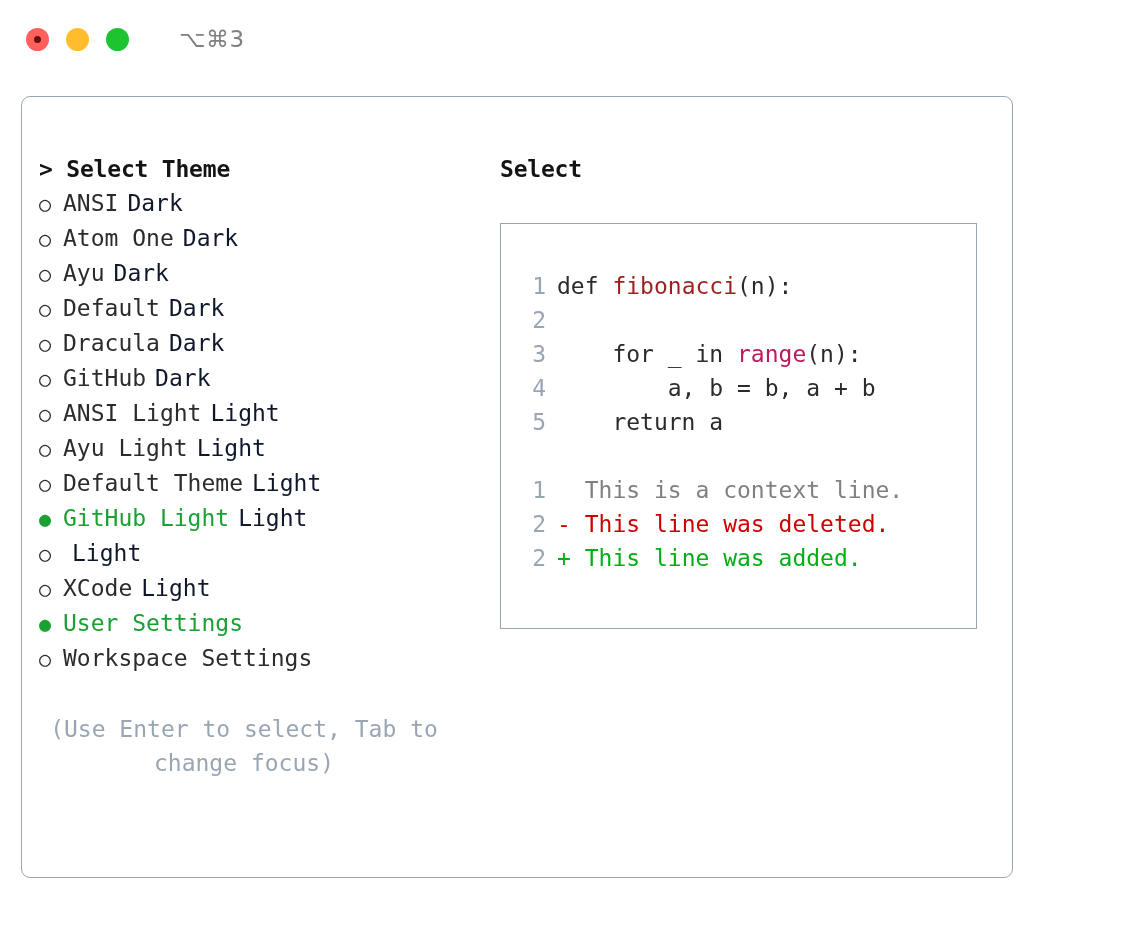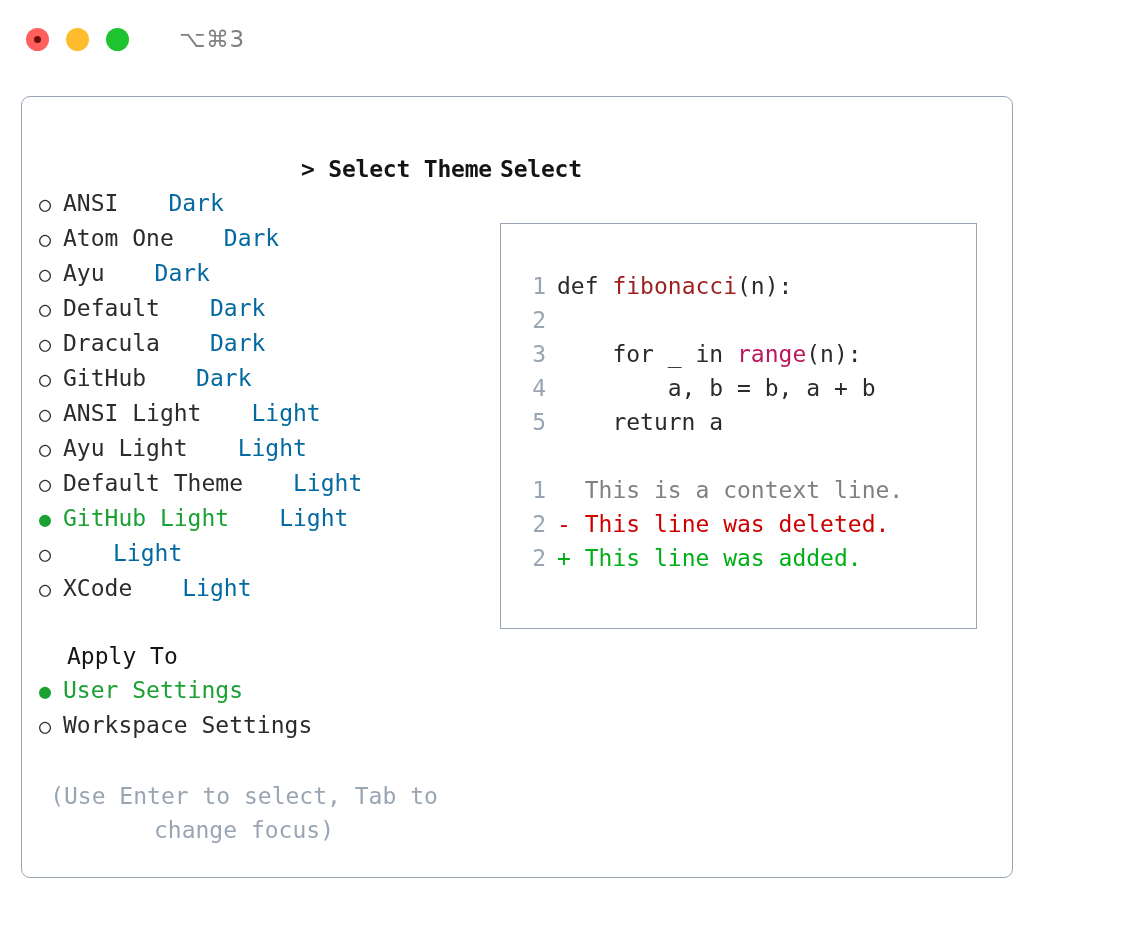--- a/index.html
+++ b/index.html
@@ -92,21 +92,20 @@
     box-sizing: border-box;
   }
 
   .section-head {
     font-size: 23px;
     font-weight: bold;
     color: #141414;
     letter-spacing: -0.2px;
     line-height: 34px;
     white-space: pre;
-    text-align: right;
   }
 
   .opt-row {
     display: flex;
     align-items: baseline;
     line-height: 34px;
     font-size: 23px;
     white-space: pre;
   }
   .bullet {
@@ -114,23 +113,22 @@
     flex: 0 0 24px;
     font-size: 20px;
     line-height: 34px;
     color: #2b2b2b;
     display: inline-block;
   }
   .opt-row.selected .bullet { color: #1aa033; }
   .opt-label { color: #2b2b2b; }
   .opt-row.selected .opt-label { color: #1aa033; }
   .opt-kind {
-    color: #0369a1;
+    color: #0f172a;
     padding-left: 9px;
-    margin-left: 41px;
   }
 
   .applyto-head {
     font-size: 23px;
     color: #141414;
     line-height: 34px;
     padding-left: 28px;
     margin-top: 33px;
     white-space: pre;
   }
@@ -217,21 +215,20 @@
             <div class="opt-row"><span class="bullet">○</span><span class="opt-label">Dracula</span><span class="opt-kind">Dark</span></div>
             <div class="opt-row"><span class="bullet">○</span><span class="opt-label">GitHub</span><span class="opt-kind">Dark</span></div>
             <div class="opt-row"><span class="bullet">○</span><span class="opt-label">ANSI Light</span><span class="opt-kind">Light</span></div>
             <div class="opt-row"><span class="bullet">○</span><span class="opt-label">Ayu Light</span><span class="opt-kind">Light</span></div>
             <div class="opt-row"><span class="bullet">○</span><span class="opt-label">Default Theme</span><span class="opt-kind">Light</span></div>
             <div class="opt-row selected"><span class="bullet">●</span><span class="opt-label">GitHub Light</span><span class="opt-kind">Light</span></div>
             <div class="opt-row"><span class="bullet">○</span><span class="opt-kind">Light</span></div>
             <div class="opt-row"><span class="bullet">○</span><span class="opt-label">XCode</span><span class="opt-kind">Light</span></div>
           </div>
 
-        <div class="applyto-head">Apply To</div>
         <div id="apply-list">
             <div class="opt-row selected"><span class="bullet">●</span><span class="opt-label">User Settings</span></div>
             <div class="opt-row"><span class="bullet">○</span><span class="opt-label">Workspace Settings</span></div>
           </div>
 
         <div class="hint">(Use Enter to select, Tab to change focus)</div>
       </div>
 
       <div class="right-col">
         <div class="preview-head">Select</div>

